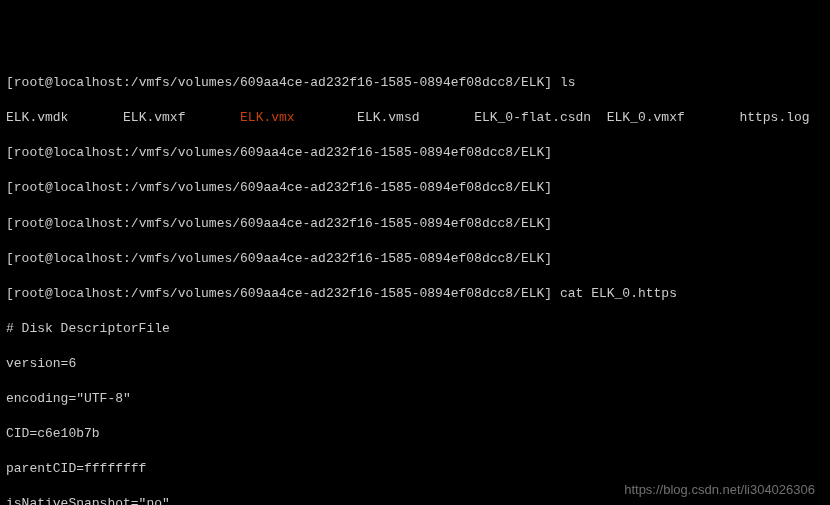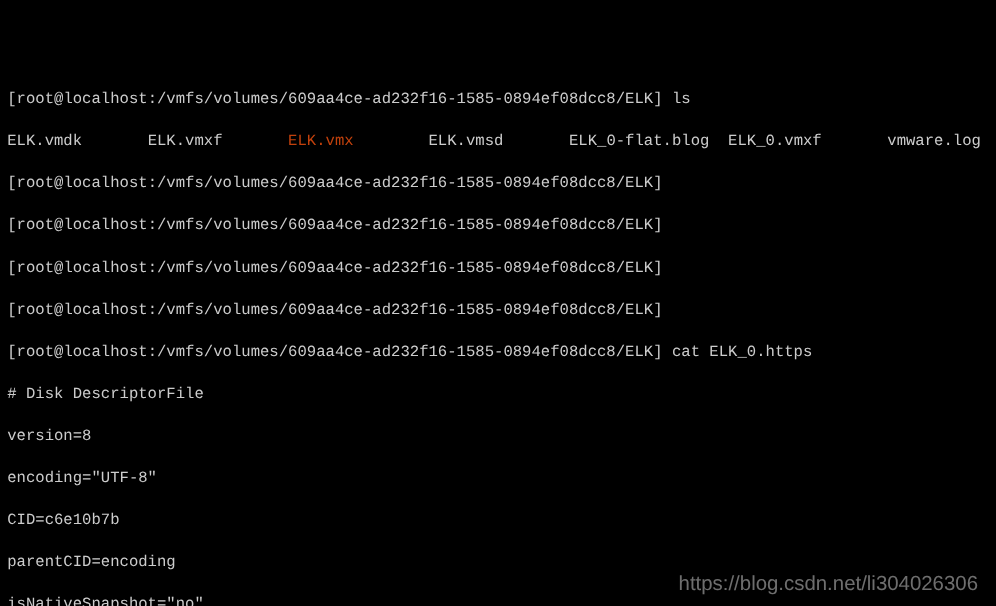--- a/index.html
+++ b/index.html
@@ -17,40 +17,40 @@
       white-space: pre;
     }
     .line { white-space: pre; }
     .file-exec { color: #c2410c; font-weight: normal; }
     .watermark {
       position: absolute;
       right: 15px;
       bottom: 6px;
       color: rgba(200,200,200,0.55);
       font-family: Arial, sans-serif;
-      font-size: 17px;
+      font-size: 13px;
     }
   </style>
 </head>
 <body>
 
 
 
 <div class="line">[<span>root@localhost</span><span>:</span><span>/vmfs/volumes/609aa4ce-ad232f16-1585-0894ef08dcc8/ELK</span>] <span>ls</span></div>
-<div class="line"><span>ELK.vmdk</span>       <span>ELK.vmxf</span>       <span class="file-exec">ELK.vmx</span>        <span>ELK.vmsd</span>       <span>ELK_0-flat.blog</span>  <span>ELK_0.vmxf</span>       <span>vmware.log</span></div>
+<div class="line"><span>ELK.vmdk</span>       <span>ELK.vmxf</span>       <span class="file-exec">ELK.vmx</span>        <span>ELK.vmsd</span>       <span>ELK_0-flat.csdn</span>  <span>ELK_0.vmxf</span>       <span>https.log</span></div>
 <div class="line">[<span>root@localhost</span><span>:</span><span>/vmfs/volumes/609aa4ce-ad232f16-1585-0894ef08dcc8/ELK</span>]</div>
 <div class="line">[<span>root@localhost</span><span>:</span><span>/vmfs/volumes/609aa4ce-ad232f16-1585-0894ef08dcc8/ELK</span>]</div>
 <div class="line">[<span>root@localhost</span><span>:</span><span>/vmfs/volumes/609aa4ce-ad232f16-1585-0894ef08dcc8/ELK</span>]</div>
 <div class="line">[<span>root@localhost</span><span>:</span><span>/vmfs/volumes/609aa4ce-ad232f16-1585-0894ef08dcc8/ELK</span>]</div>
 <div class="line">[<span>root@localhost</span><span>:</span><span>/vmfs/volumes/609aa4ce-ad232f16-1585-0894ef08dcc8/ELK</span>] <span>cat ELK_0.https</span></div>
 <div class="line"># Disk DescriptorFile</div>
-<div class="line">version=8</div>
+<div class="line">version=6</div>
 <div class="line">encoding="UTF-8"</div>
 <div class="line">CID=c6e10b7b</div>
-<div class="line">parentCID=encoding</div>
+<div class="line">parentCID=ffffffff</div>
 <div class="line">isNativeSnapshot="no"</div>
 
 <div class="line"></div>
 
 
 <div class="line"></div>
 
 
 <div class="line"></div>
 

